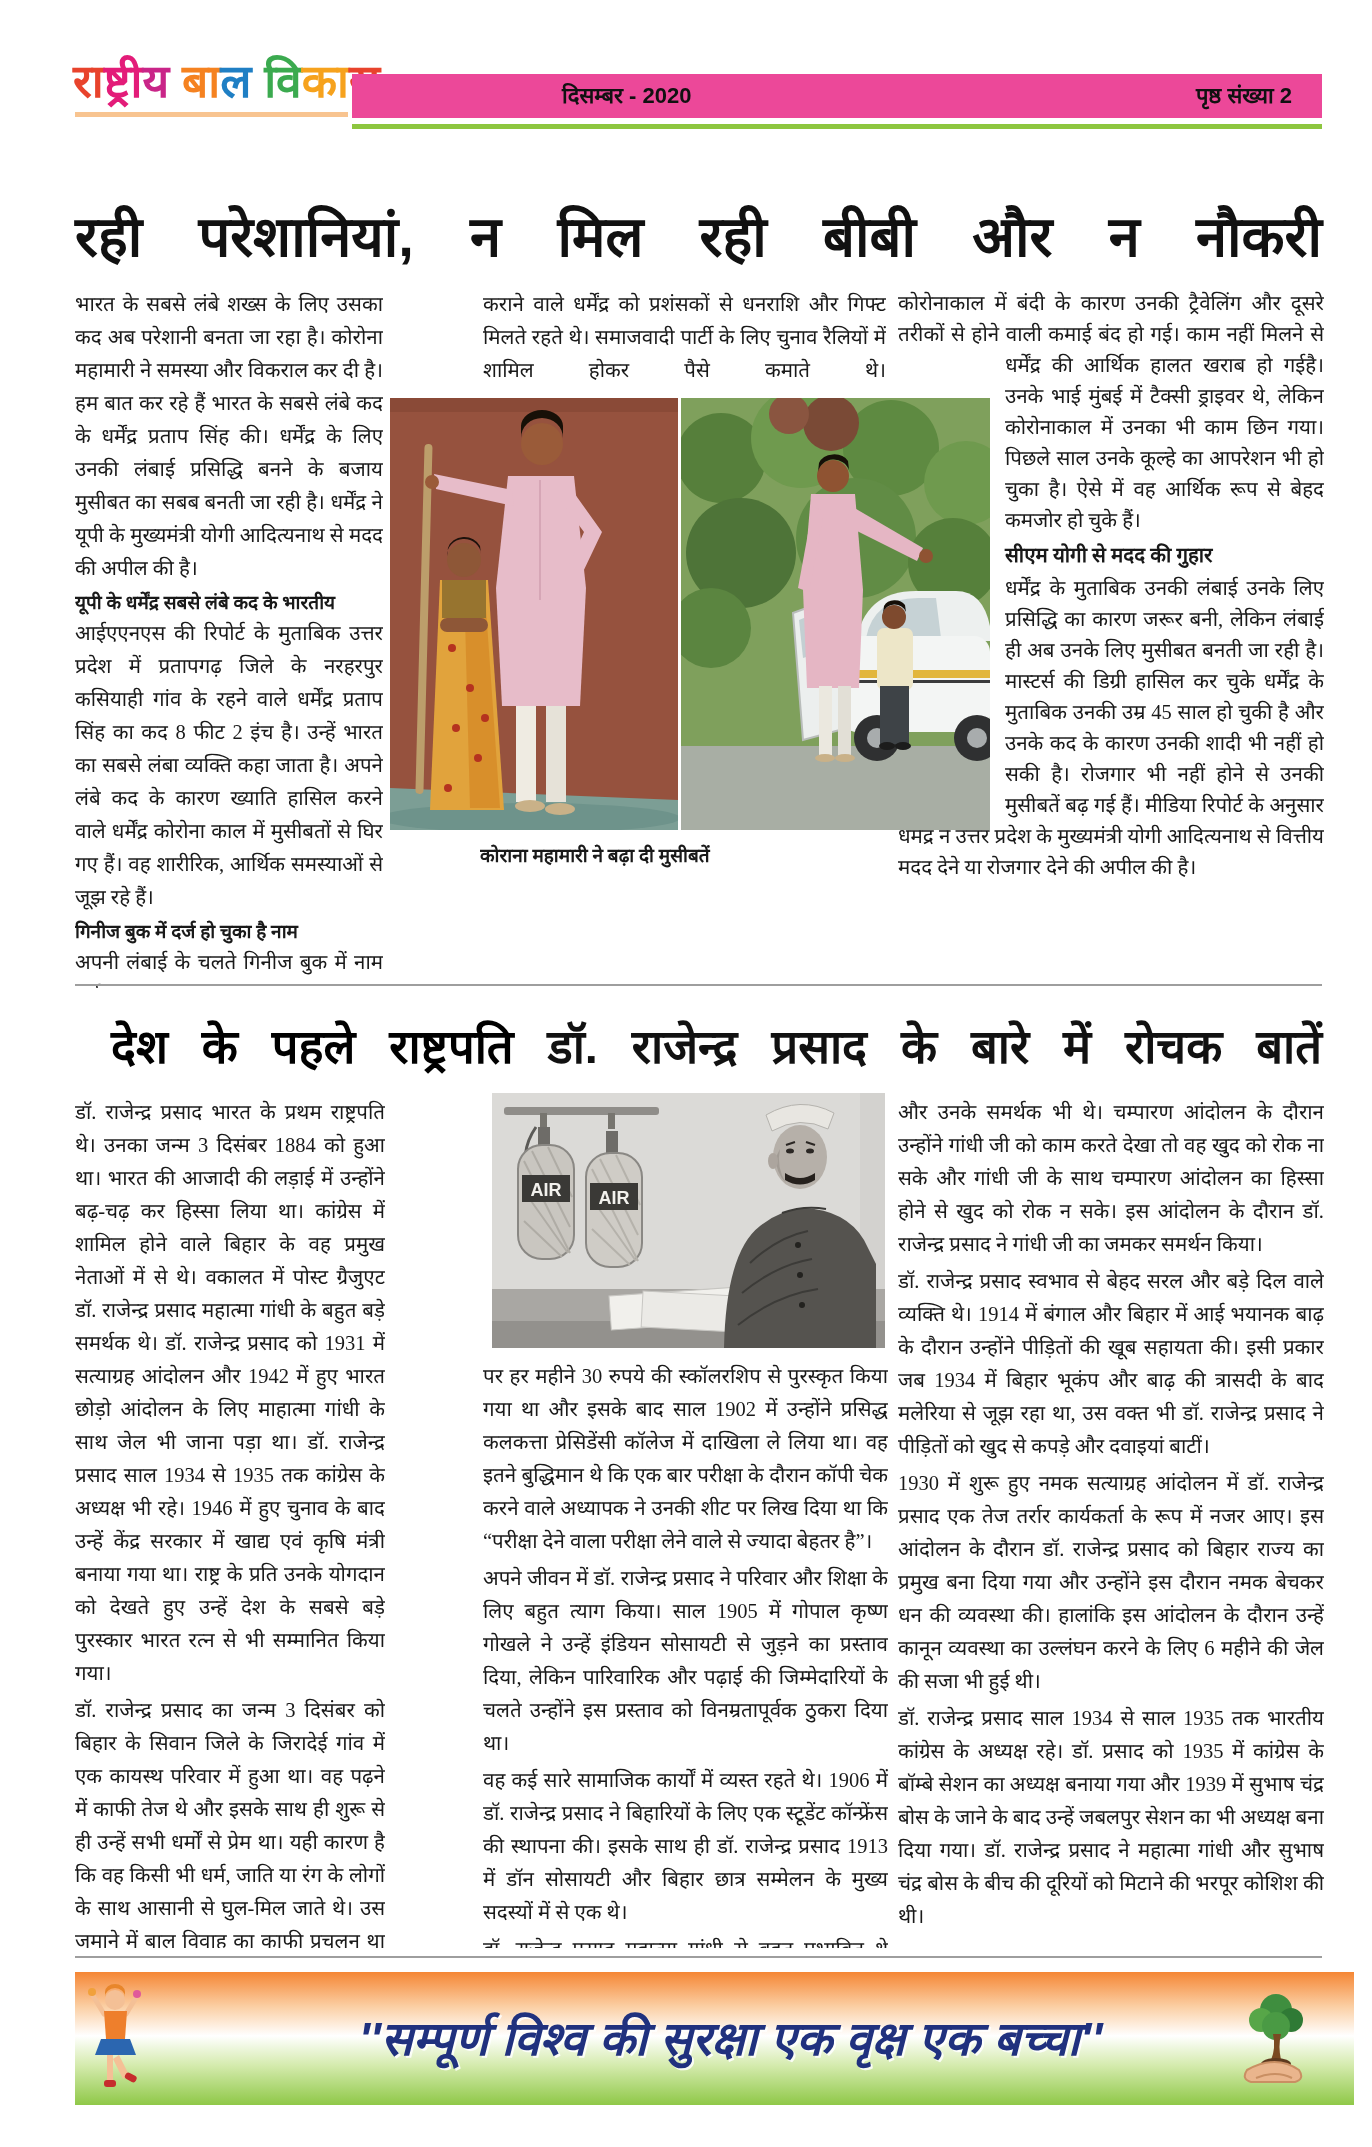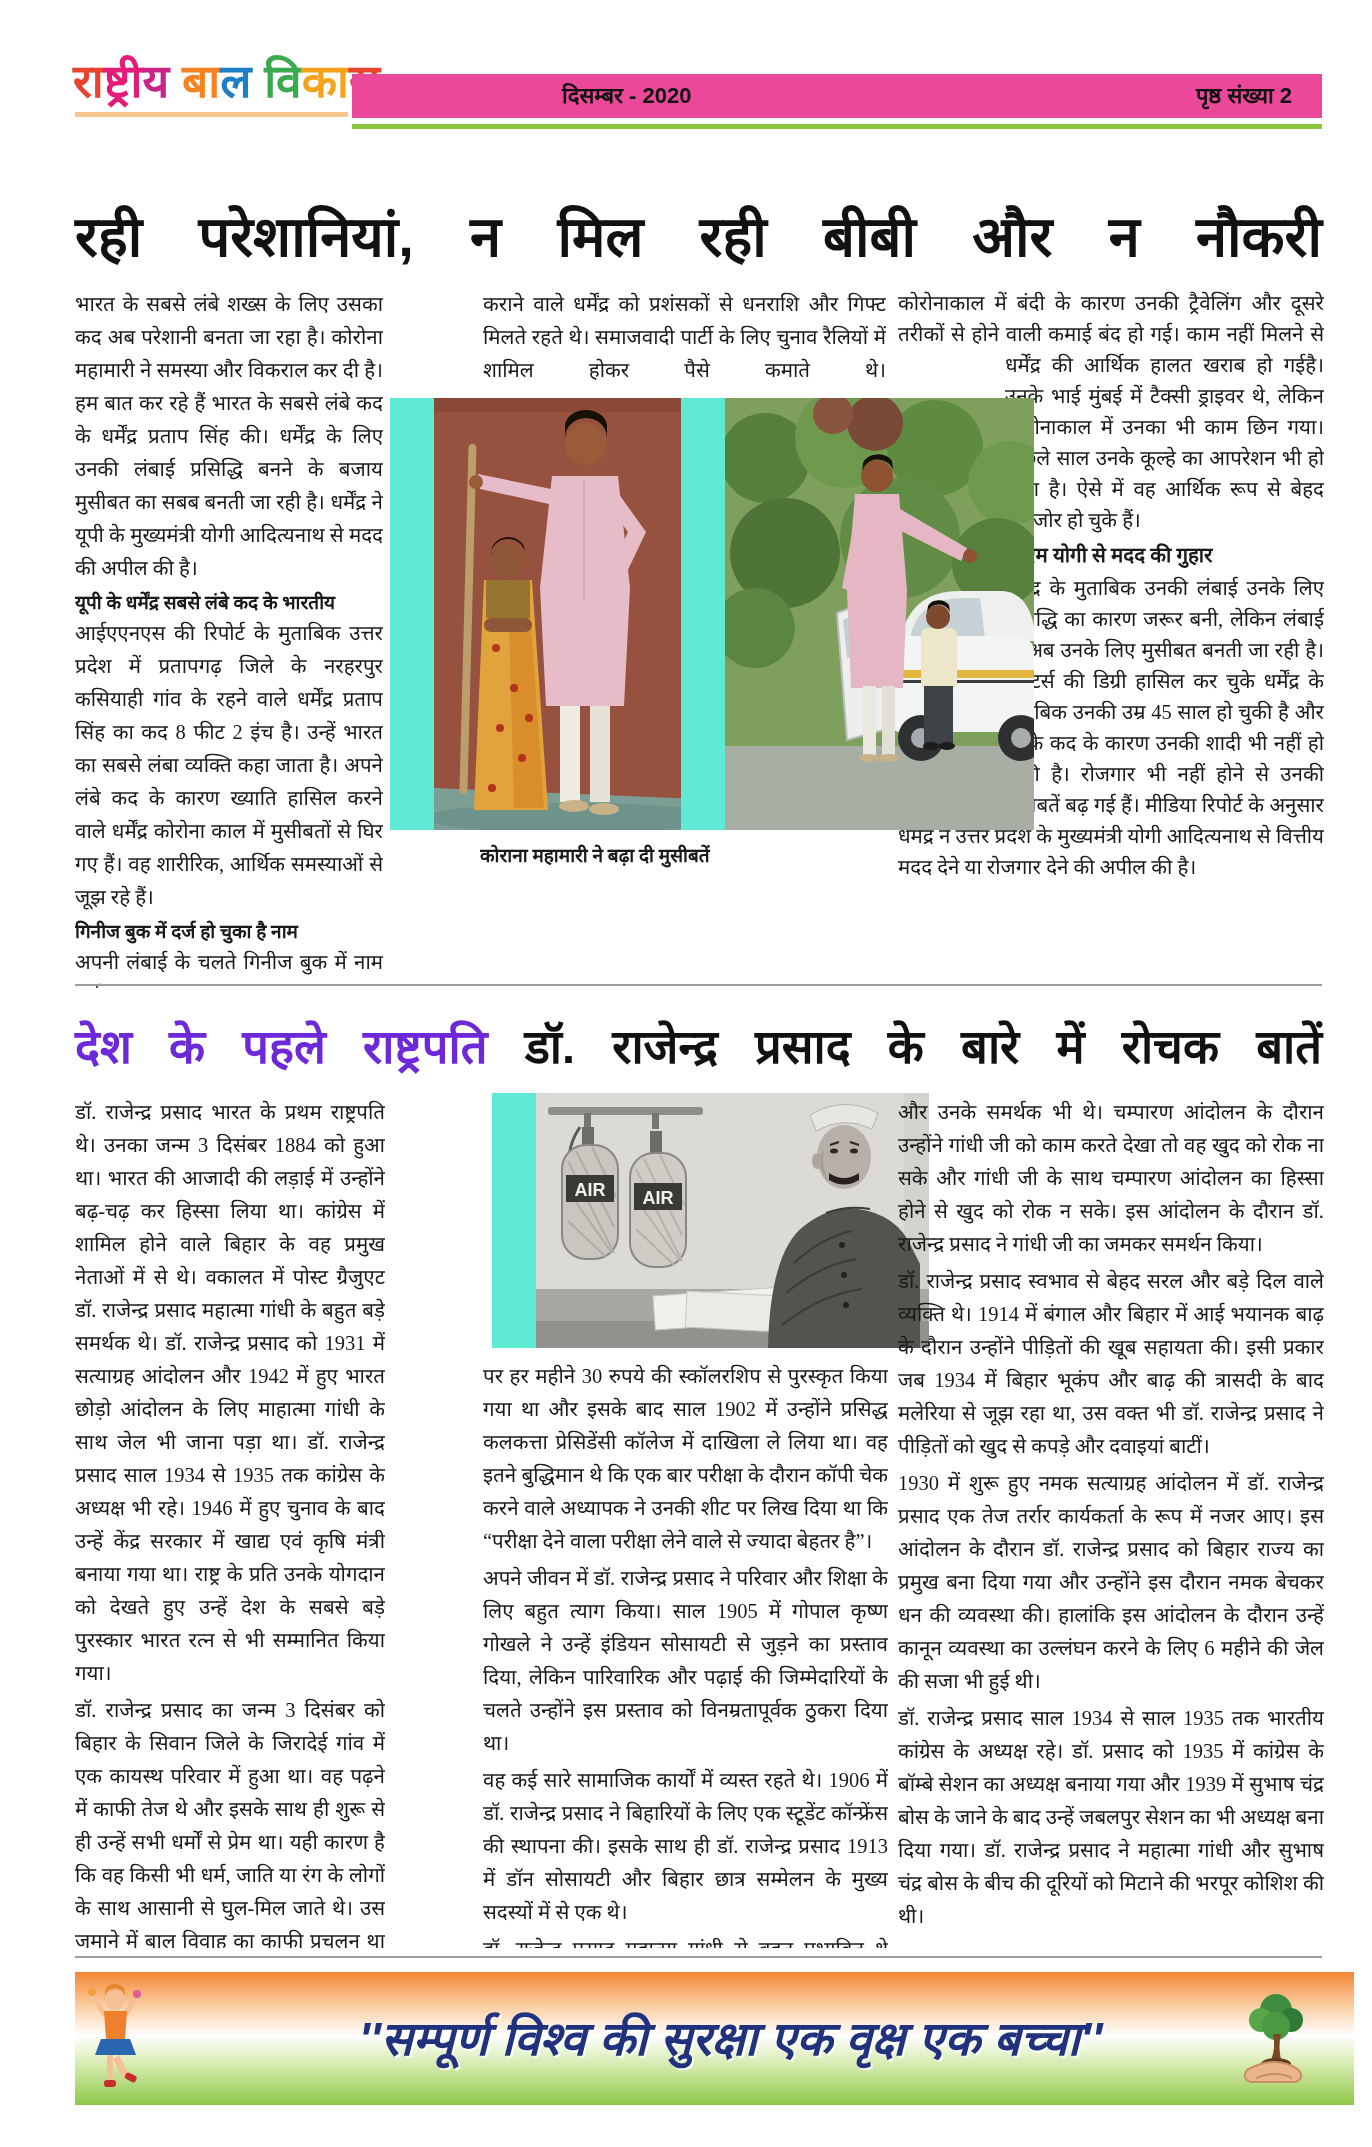--- a/index.html
+++ b/index.html
@@ -16,21 +16,21 @@
   .bar-date{position:absolute;left:210px;top:0;}
   .bar-page{position:absolute;right:30px;top:0;}
   
   .hl1{left:75px;top:122px;width:1247px;font-family:"Liberation Sans",sans-serif;
        font-weight:700;font-size:56px;line-height:78px;color:#111;
        text-align:justify;text-align-last:justify;}
   .hl1b{top:198px;}
   .hl2{left:75px;top:1006px;width:1247px;font-family:"Liberation Sans",sans-serif;
        font-weight:700;font-size:47px;line-height:82px;color:#111;
        text-align:justify;text-align-last:justify;}
-  .hl2 .red{color:#6d28d9;}
+  .hl2 .red{color:#000000;margin-left:36px;}
   
   .col{overflow:hidden;}
   .col p{margin:0 0 4px;}
   .col h3{margin:0 0 2px;font-size:19px;font-weight:700;}
   .b{font-size:20.5px;line-height:33px;}
   .j{text-align:justify;}
   .jl{text-align-last:justify;}
   .a1c1{left:75px;top:288px;width:308px;height:700px;}
   .a1c2top{left:483px;top:288px;width:403px;height:112px;}
   .a1c2bot{left:480px;top:842px;width:410px;height:145px;}
@@ -39,21 +39,21 @@
   .ph-spacer{float:left;width:97px;height:447px;margin-right:10px;}
   .a2col{top:1096px;height:852px;}
   .a2c1{left:75px;width:310px;}
   .a2c2{left:483px;top:1360px;width:405px;height:588px;}
   .a2c3{left:898px;width:426px;}
   
   .rule{height:2px;background:#9E9E9E;left:75px;width:1247px;}
   .rule1{top:984px;}
   .rule2{top:1956px;}
   
-  .photo{overflow:hidden;background:#5eead4;padding-left:44px;}
+  .photo{overflow:hidden;background:#a16207;}
   .ph1{left:390px;top:398px;width:288px;height:432px;}
   .ph2{left:681px;top:398px;width:309px;height:432px;}
   .ph3{left:492px;top:1093px;width:393px;height:255px;}
   
   .banner{left:75px;top:1972px;width:1247px;height:133px;
           background:linear-gradient(180deg,#F58634 0%,#FBCFA4 26%,#FFFFFF 48%,#D5EBAE 70%,#8FC848 100%);
           text-align:center;font-family:"Liberation Sans",sans-serif;font-weight:700;font-style:italic;
           font-size:47px;line-height:133px;color:#20317E;
           text-shadow:2px 2px 0 rgba(255,255,255,.85);padding-left:32px;}
   .banner-child{left:86px;top:1984px;}

